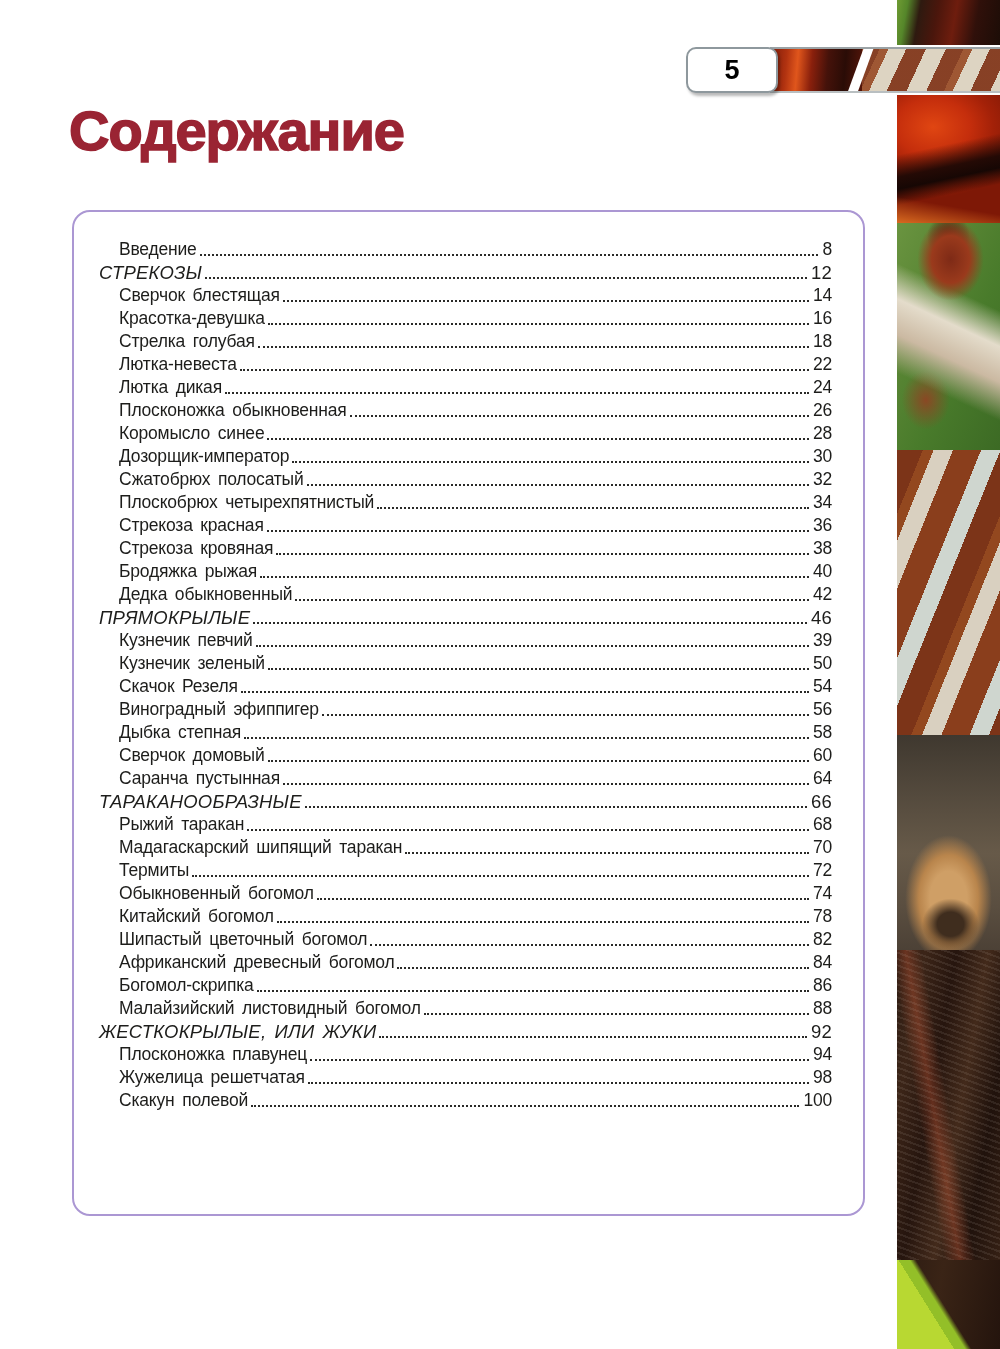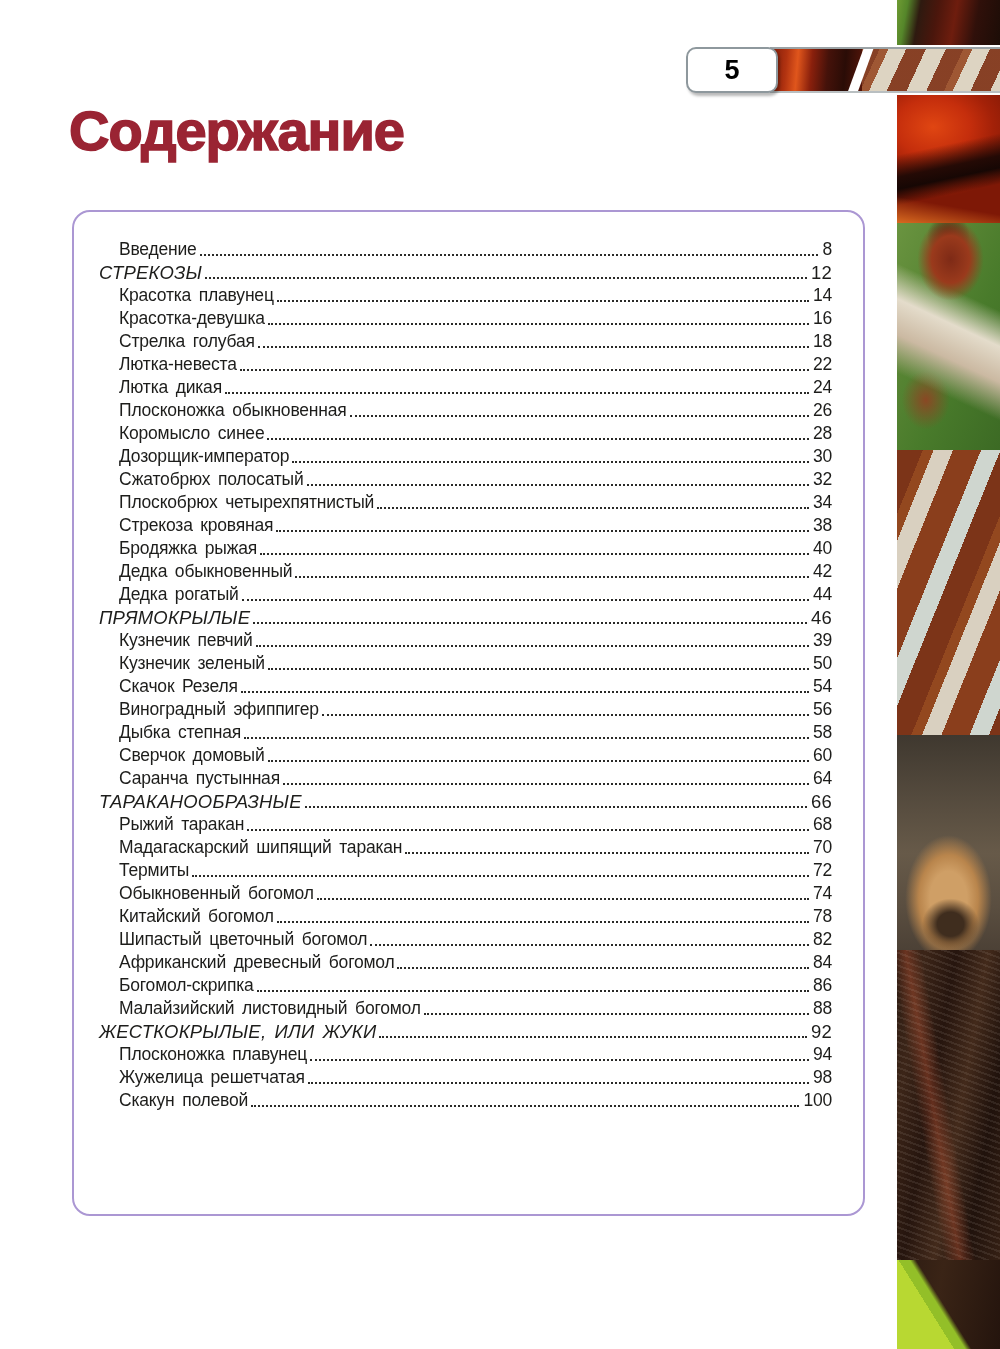--- a/index.html
+++ b/index.html
@@ -115,21 +115,21 @@
           <span class="toc-label">Введение</span>
           <span class="toc-dots"></span>
           <span class="toc-page">8</span>
         </div>
         <div class="toc-row section">
           <span class="toc-label">СТРЕКОЗЫ</span>
           <span class="toc-dots"></span>
           <span class="toc-page">12</span>
         </div>
         <div class="toc-row">
-          <span class="toc-label">Красотка плавунец</span>
+          <span class="toc-label">Сверчок блестящая</span>
           <span class="toc-dots"></span>
           <span class="toc-page">14</span>
         </div>
         <div class="toc-row">
           <span class="toc-label">Красотка-девушка</span>
           <span class="toc-dots"></span>
           <span class="toc-page">16</span>
         </div>
         <div class="toc-row">
           <span class="toc-label">Стрелка голубая</span>
@@ -165,38 +165,38 @@
           <span class="toc-label">Сжатобрюх полосатый</span>
           <span class="toc-dots"></span>
           <span class="toc-page">32</span>
         </div>
         <div class="toc-row">
           <span class="toc-label">Плоскобрюх четырехпятнистый</span>
           <span class="toc-dots"></span>
           <span class="toc-page">34</span>
         </div>
         <div class="toc-row">
+          <span class="toc-label">Стрекоза красная</span>
+          <span class="toc-dots"></span>
+          <span class="toc-page">36</span>
+        </div>
+        <div class="toc-row">
           <span class="toc-label">Стрекоза кровяная</span>
           <span class="toc-dots"></span>
           <span class="toc-page">38</span>
         </div>
         <div class="toc-row">
           <span class="toc-label">Бродяжка рыжая</span>
           <span class="toc-dots"></span>
           <span class="toc-page">40</span>
         </div>
         <div class="toc-row">
           <span class="toc-label">Дедка обыкновенный</span>
           <span class="toc-dots"></span>
           <span class="toc-page">42</span>
-        </div>
-        <div class="toc-row">
-          <span class="toc-label">Дедка рогатый</span>
-          <span class="toc-dots"></span>
-          <span class="toc-page">44</span>
         </div>
         <div class="toc-row section">
           <span class="toc-label">ПРЯМОКРЫЛЫЕ</span>
           <span class="toc-dots"></span>
           <span class="toc-page">46</span>
         </div>
         <div class="toc-row">
           <span class="toc-label">Кузнечик певчий</span>
           <span class="toc-dots"></span>
           <span class="toc-page">39</span>

